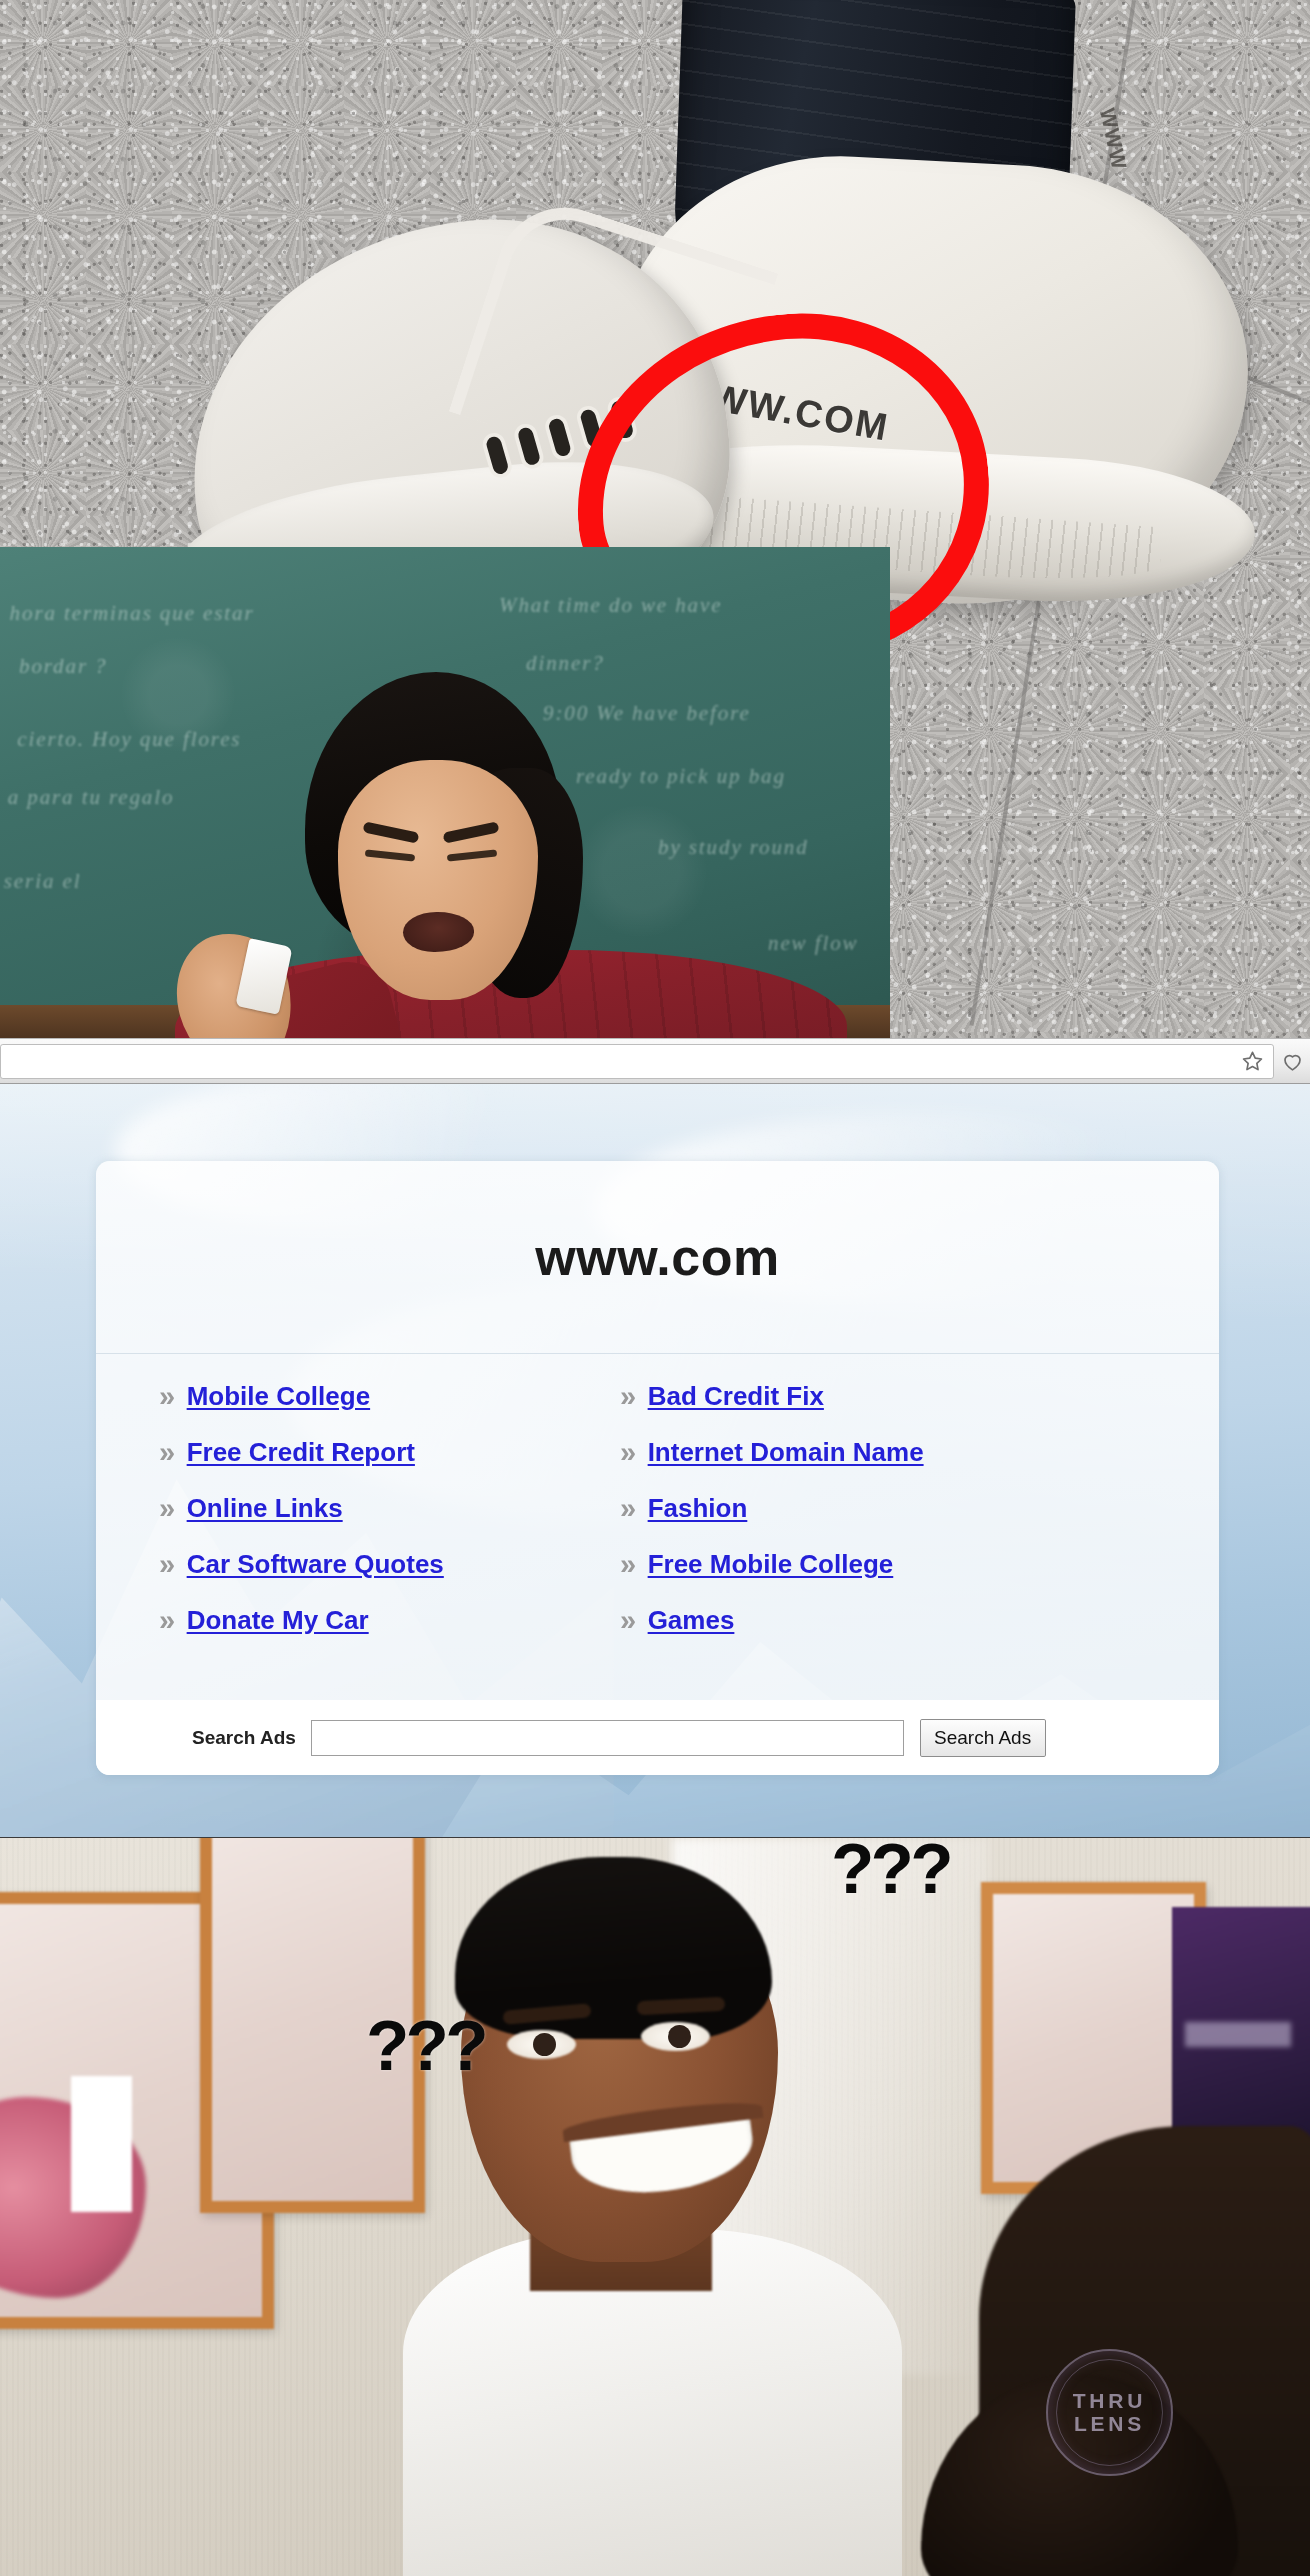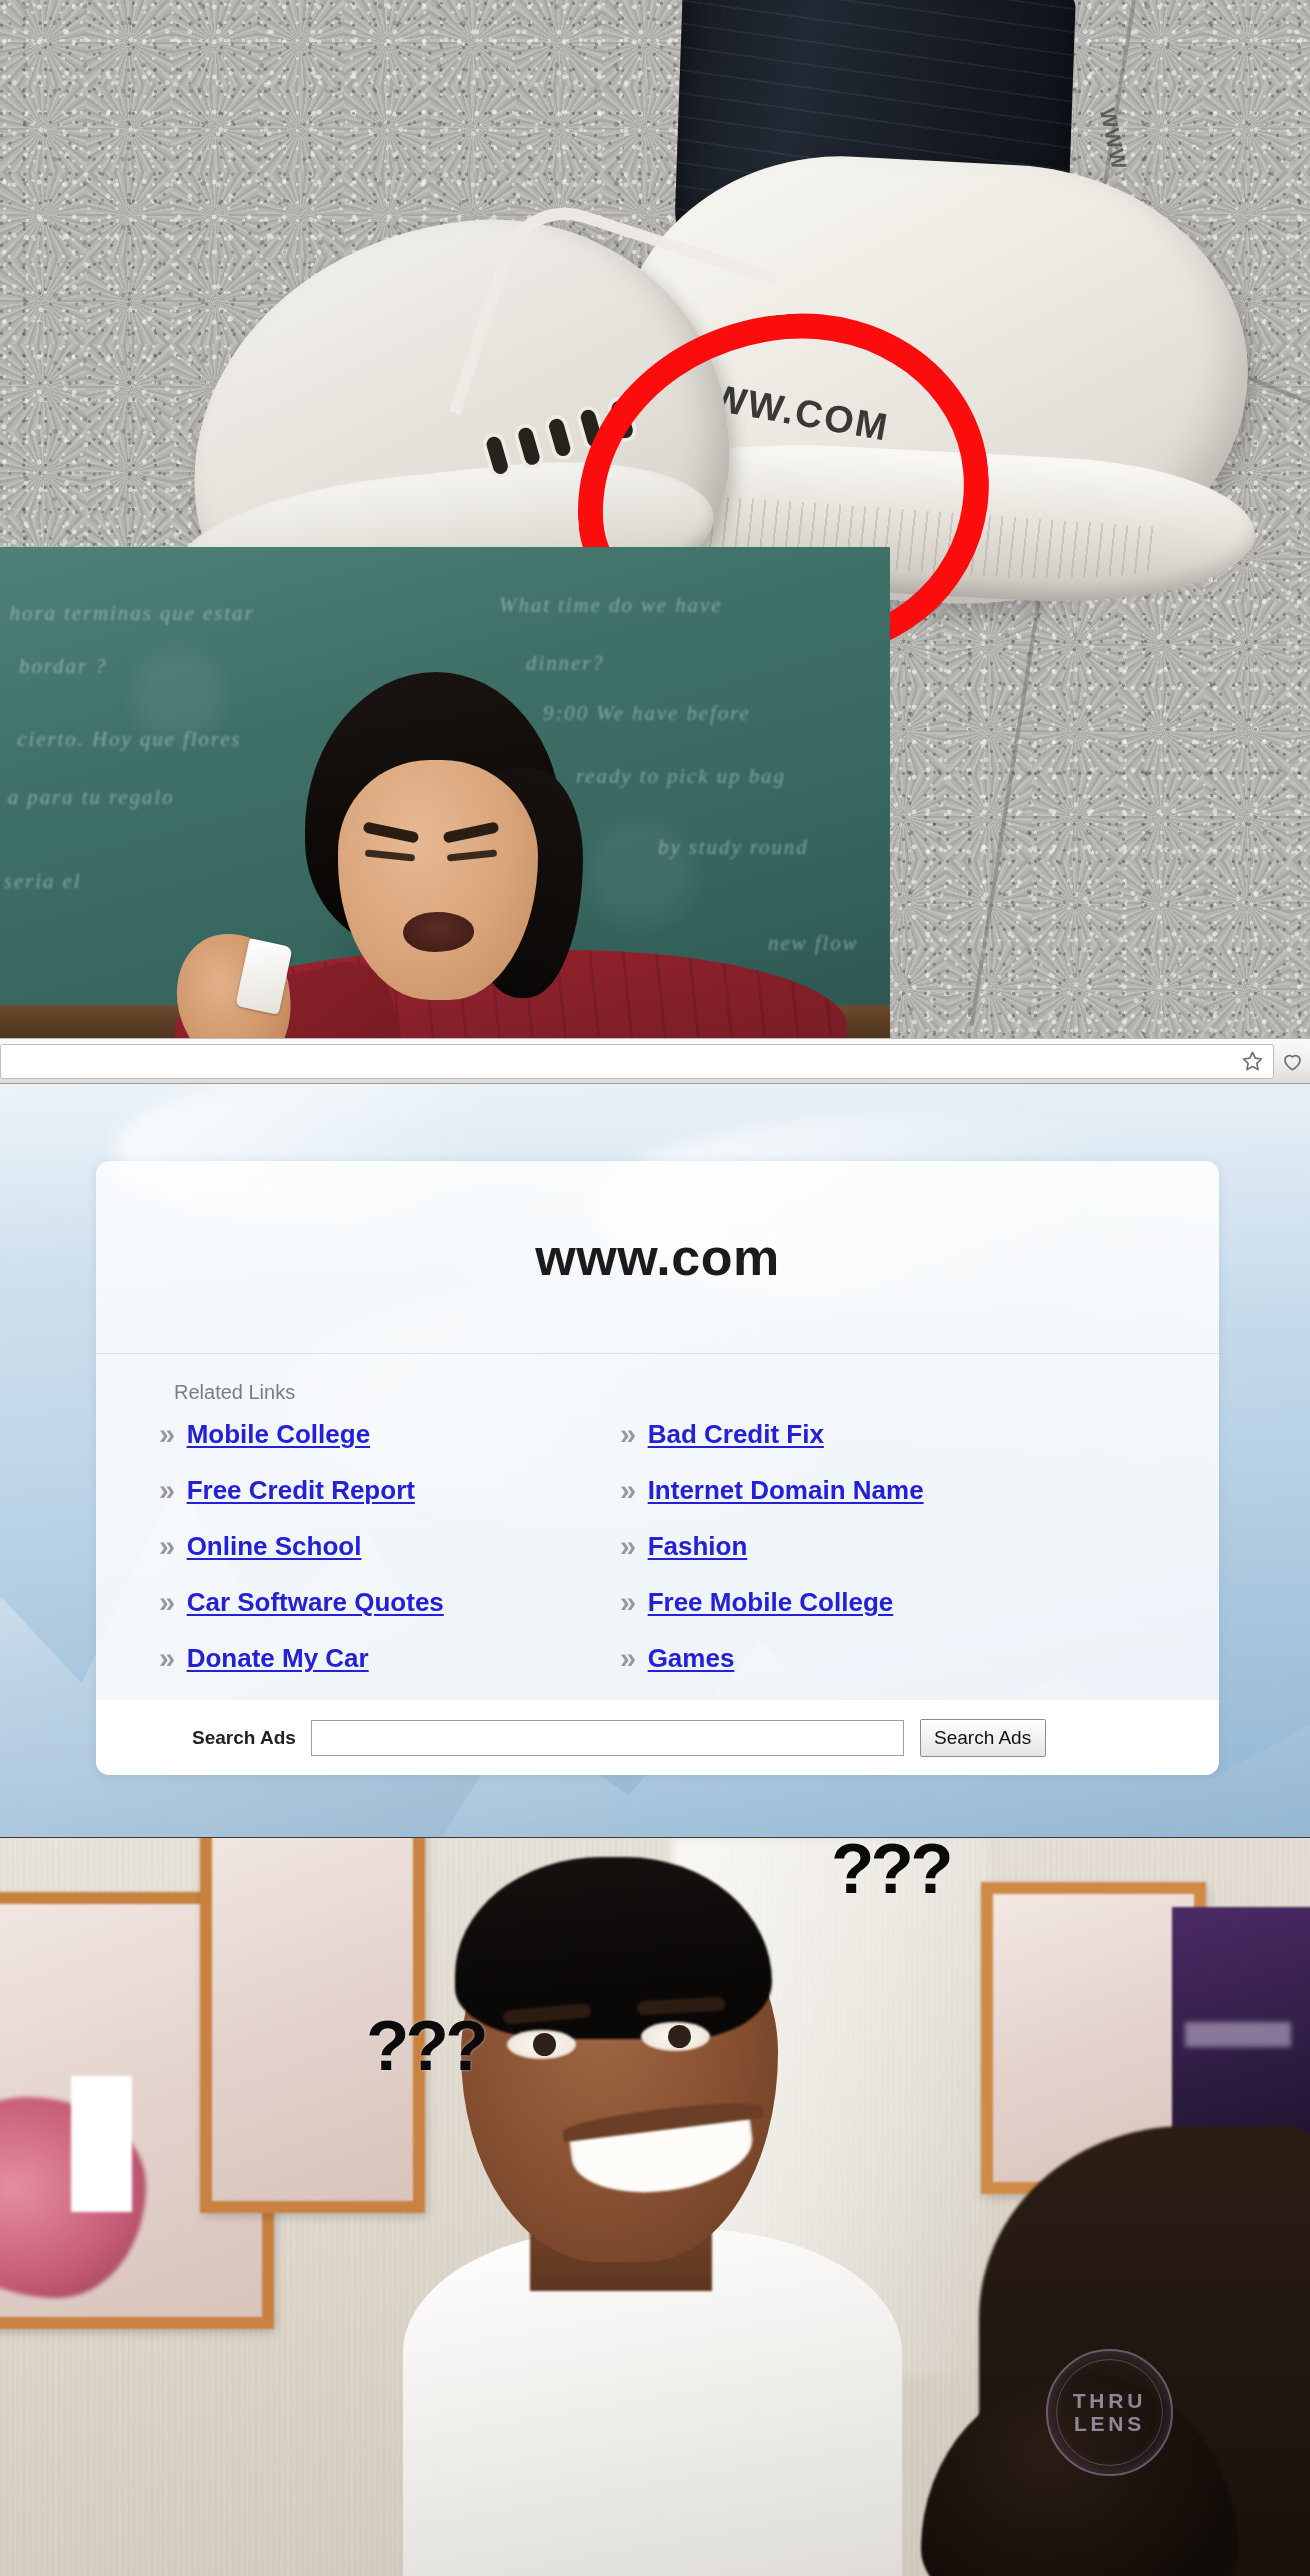--- a/index.html
+++ b/index.html
@@ -761,41 +761,40 @@
   <div class="cloud-wisp" style="left:115px;top:-9.6px;width:499px;height:154px;"></div>
   <div class="cloud-wisp" style="left:595px;top:29px;width:672px;height:192px;"></div>
   <div class="cloud-wisp" style="left:288px;top:192px;width:768px;height:249px;opacity:.55;"></div>
 
   <div class="parked-card">
     <div class="parked-head">
       <div class="parked-domain">www.com</div>
     </div>
 
     <div class="parked-body">
-      <div class="related-label">Related Links</div>
       <div class="links-grid">
         <div class="link-row">
             <span class="chev">»</span>
             <a class="ad-link">Mobile College</a>
           </div>
         <div class="link-row">
             <span class="chev">»</span>
             <a class="ad-link">Bad Credit Fix</a>
           </div>
         <div class="link-row">
             <span class="chev">»</span>
             <a class="ad-link">Free Credit Report</a>
           </div>
         <div class="link-row">
             <span class="chev">»</span>
             <a class="ad-link">Internet Domain Name</a>
           </div>
         <div class="link-row">
             <span class="chev">»</span>
-            <a class="ad-link">Online School</a>
+            <a class="ad-link">Online Links</a>
           </div>
         <div class="link-row">
             <span class="chev">»</span>
             <a class="ad-link">Fashion</a>
           </div>
         <div class="link-row">
             <span class="chev">»</span>
             <a class="ad-link">Car Software Quotes</a>
           </div>
         <div class="link-row">

